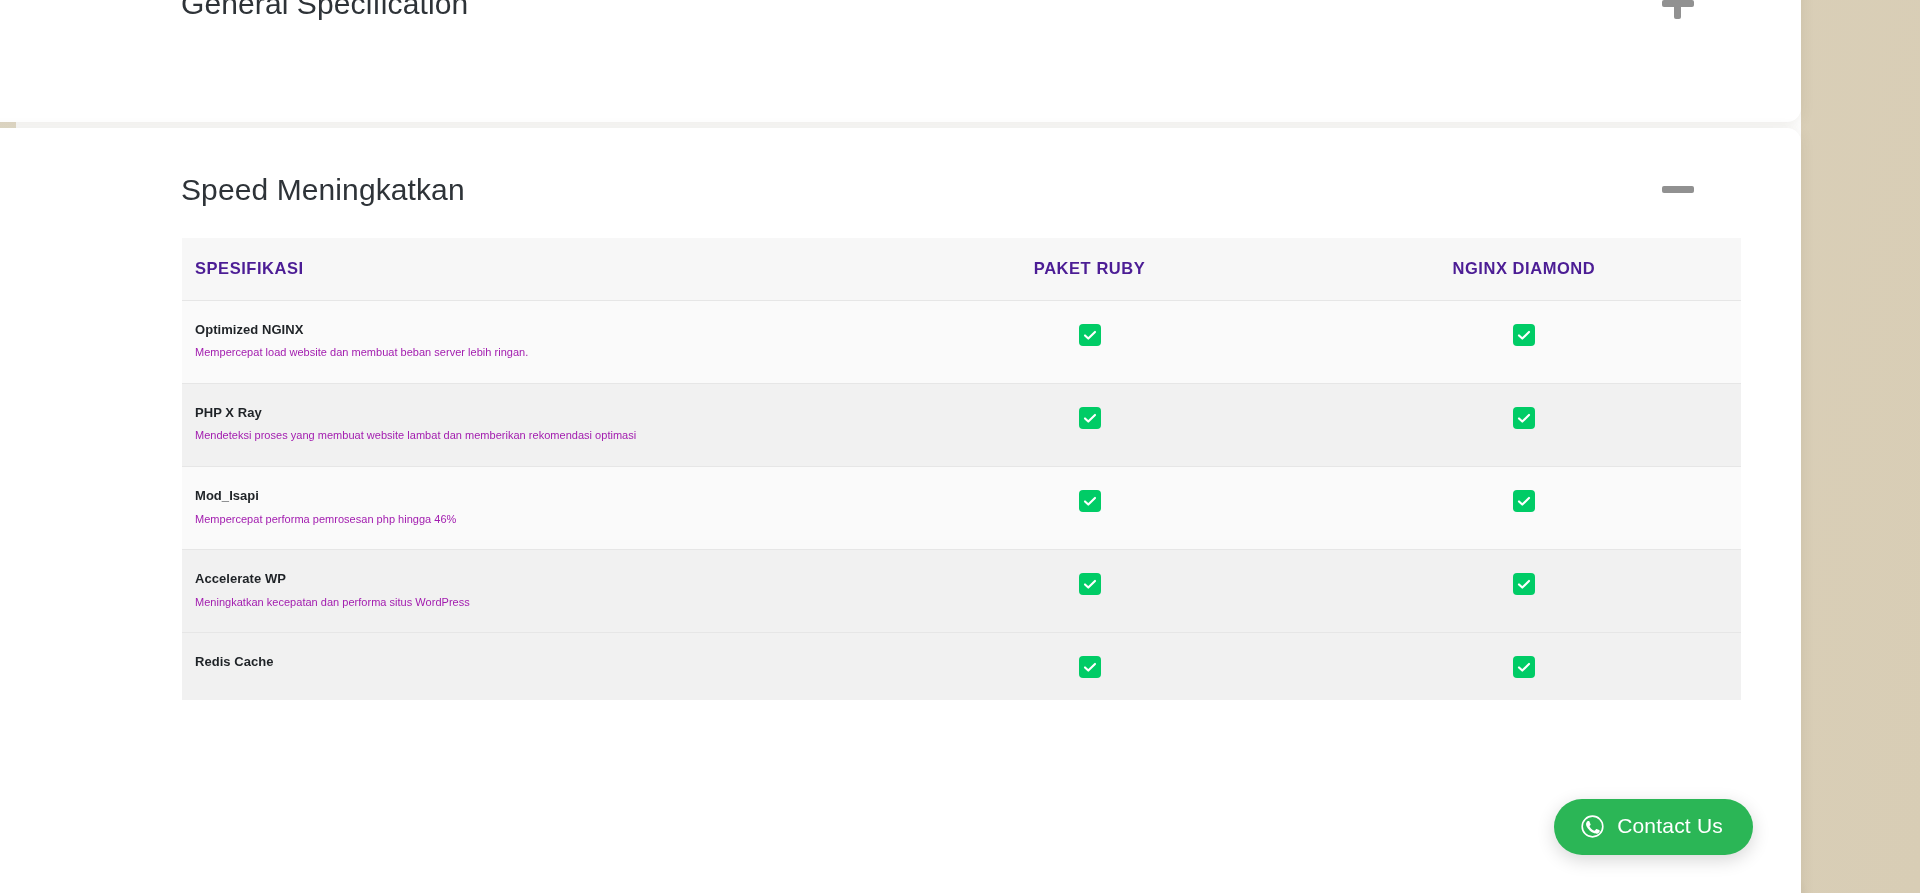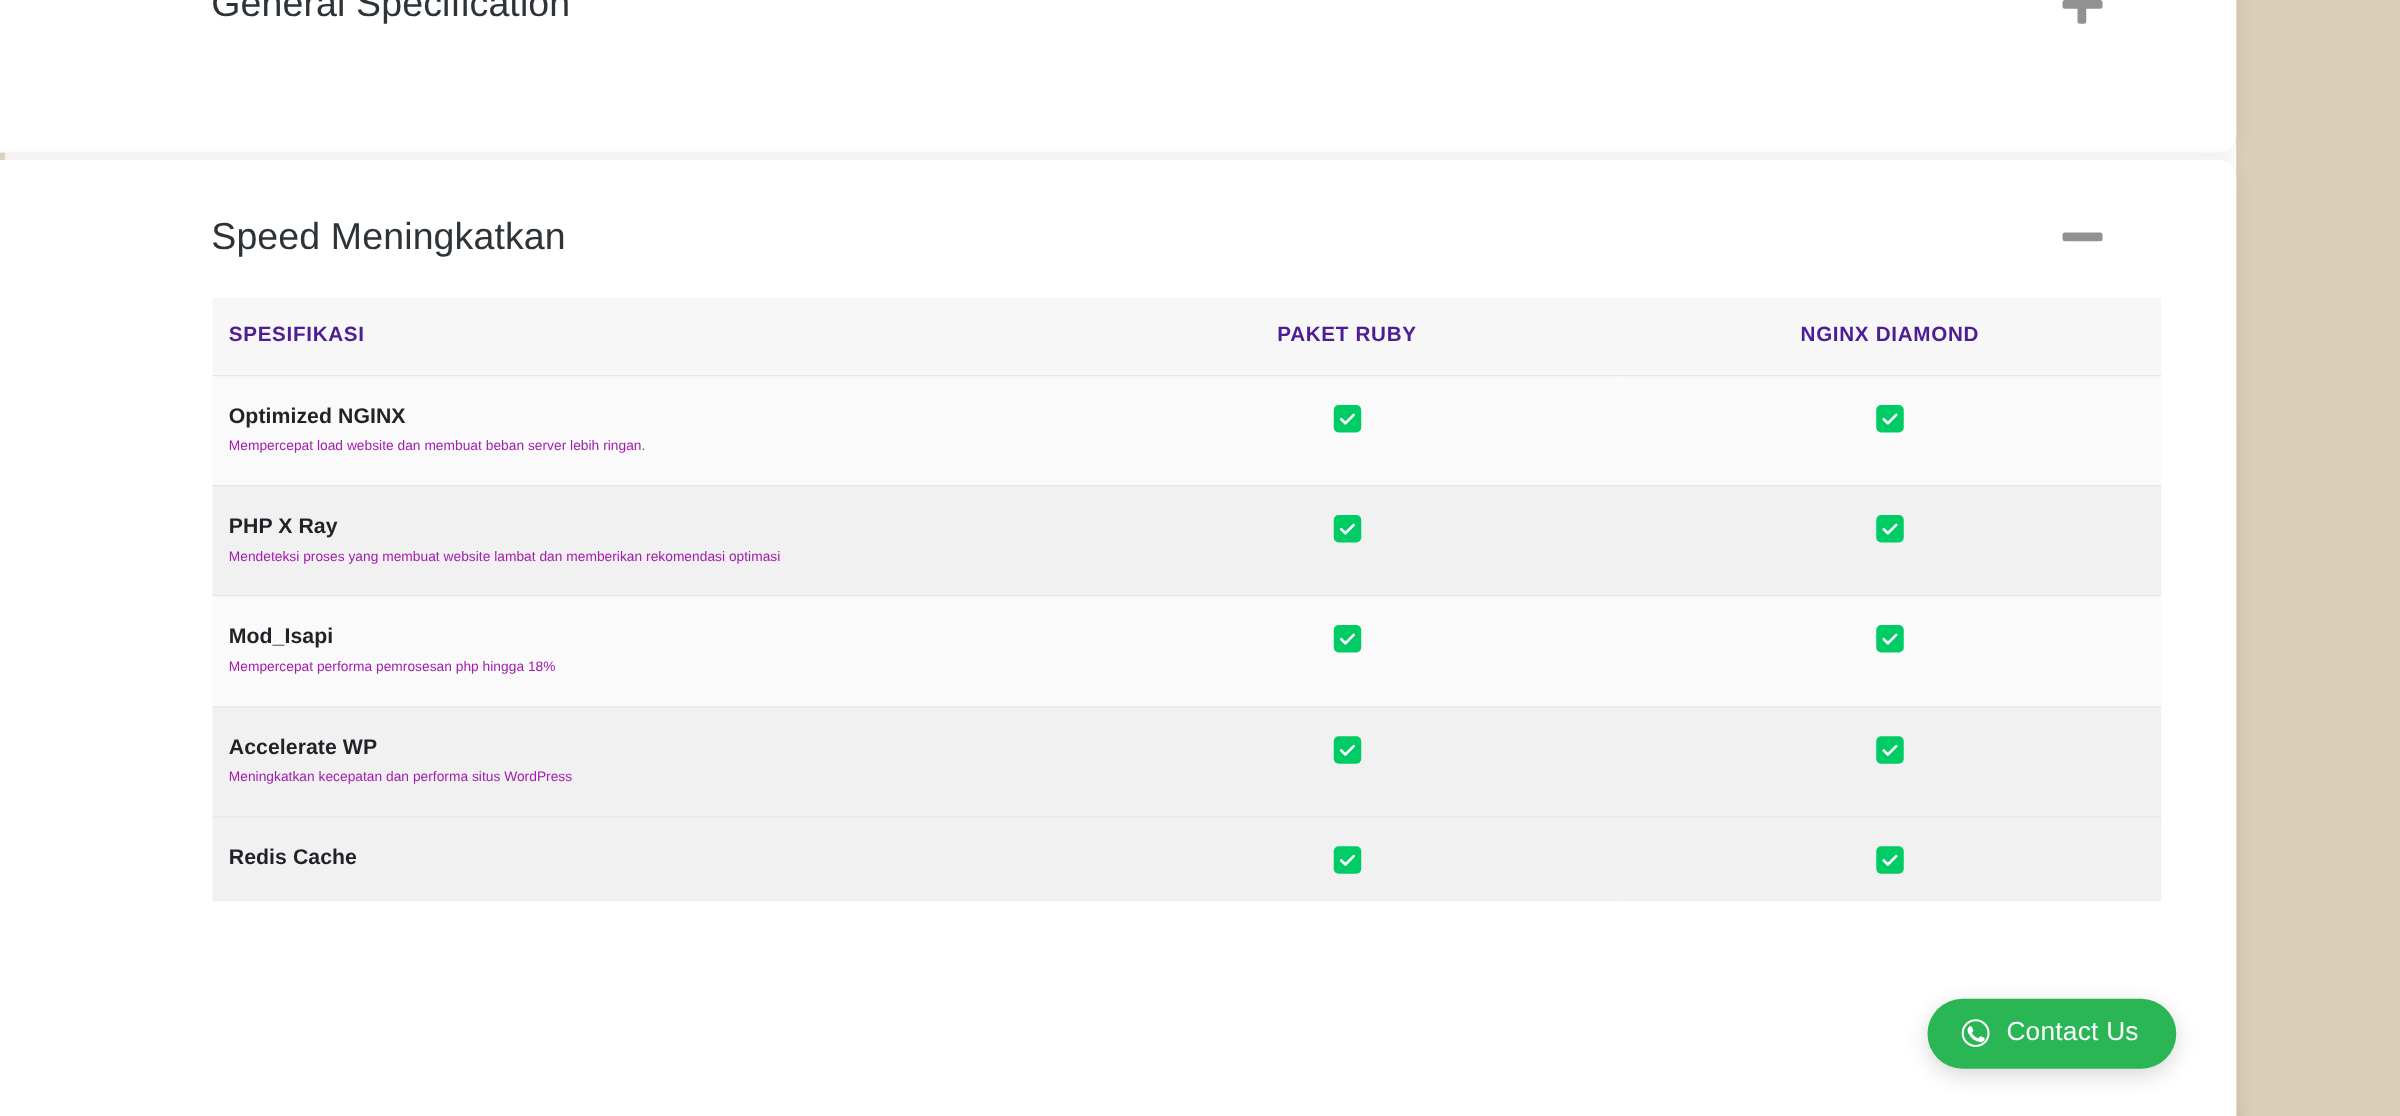--- a/index.html
+++ b/index.html
@@ -18,21 +18,21 @@
 
   
   .bg-beige {
     position: absolute;
     inset: 0;
     background: linear-gradient(100deg, #e6dfcd 0%, #ddd3bd 45%, #d8cdb5 100%);
   }
 
   .page-wrap {
     position: absolute;
-    left: 4px;
+    left: 16px;
     top: 0;
     width: 1785px;
     height: 893px;
     background: #ffffff;
     text-decoration: underline;
   }
 
   
   .card {
     position: absolute;
@@ -137,21 +137,21 @@
   .spec-table tbody tr.even { background: #f1f1f1; }
 
   .spec-table tbody td {
     vertical-align: top;
     padding: 21px 0 22px 0;
   }
   .spec-table tbody td.c-name { padding-left: 13px; }
   .spec-table tbody td.c-mark { text-align: center; padding-top: 23px; }
 
   .feat-name {
-    font-size: 17px;
+    font-size: 13px;
     font-weight: 700;
     color: #1f2327;
     line-height: 1.28;
     letter-spacing: 0.05px;
   }
   .feat-desc {
     font-size: 11px;
     font-weight: 400;
     color: #a21caf;
     line-height: 1.42;
@@ -269,21 +269,21 @@
         <path d="M3 8.4 L6.3 11.6 L13 4.9" fill="none" stroke="#ffffff" stroke-width="2.1" stroke-linecap="round" stroke-linejoin="round"></path>
       </svg></span></td>
        <td class="c-mark"><span class="check">
       <svg width="16" height="16" viewBox="0 0 16 16">
         <path d="M3 8.4 L6.3 11.6 L13 4.9" fill="none" stroke="#ffffff" stroke-width="2.1" stroke-linecap="round" stroke-linejoin="round"></path>
       </svg></span></td>
             </tr>
             <tr class="odd">
               <td class="c-name">
          <div class="feat-name">Mod_Isapi</div>
-         <div class="feat-desc">Mempercepat performa pemrosesan php hingga 18%</div>
+         <div class="feat-desc">Mempercepat performa pemrosesan php hingga 46%</div>
        </td>
        <td class="c-mark"><span class="check">
       <svg width="16" height="16" viewBox="0 0 16 16">
         <path d="M3 8.4 L6.3 11.6 L13 4.9" fill="none" stroke="#ffffff" stroke-width="2.1" stroke-linecap="round" stroke-linejoin="round"></path>
       </svg></span></td>
        <td class="c-mark"><span class="check">
       <svg width="16" height="16" viewBox="0 0 16 16">
         <path d="M3 8.4 L6.3 11.6 L13 4.9" fill="none" stroke="#ffffff" stroke-width="2.1" stroke-linecap="round" stroke-linejoin="round"></path>
       </svg></span></td>
             </tr>

